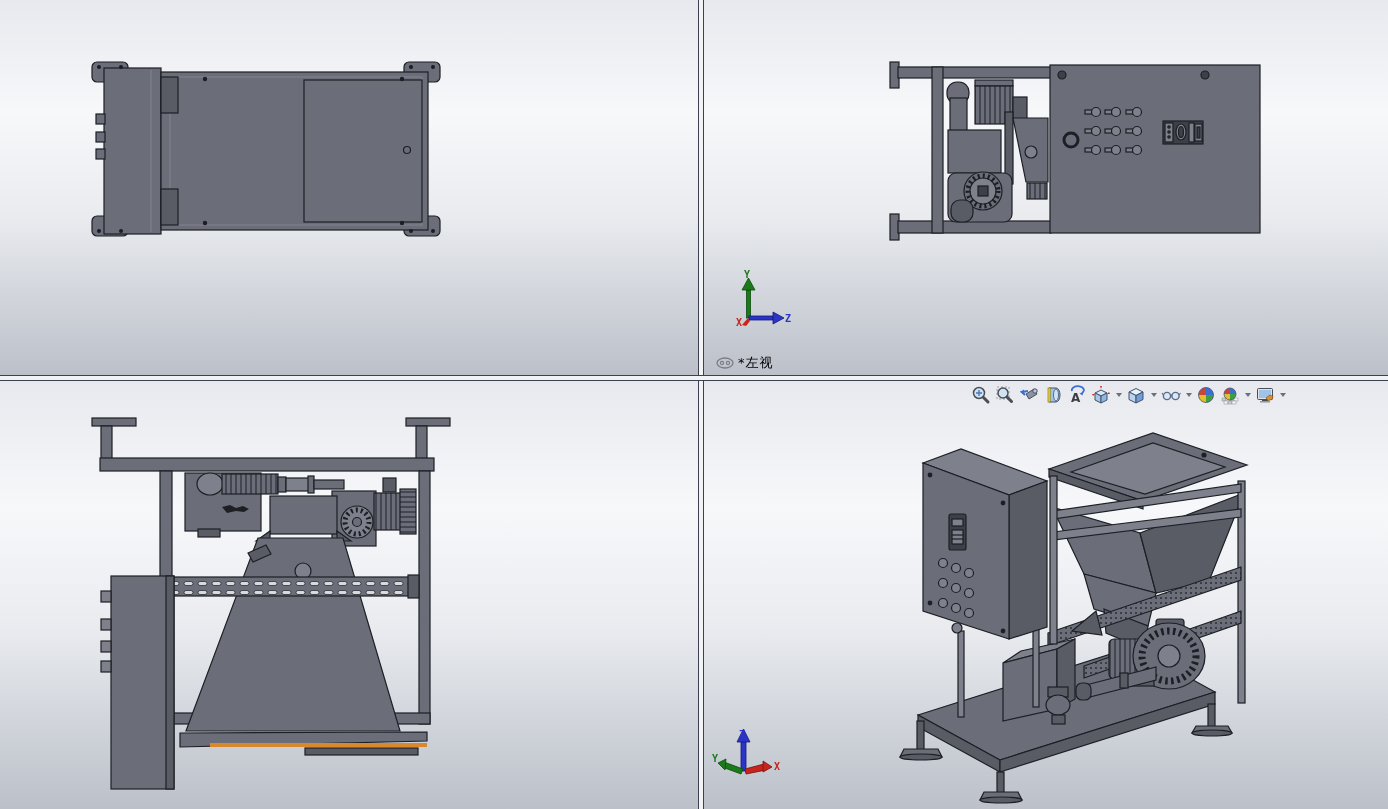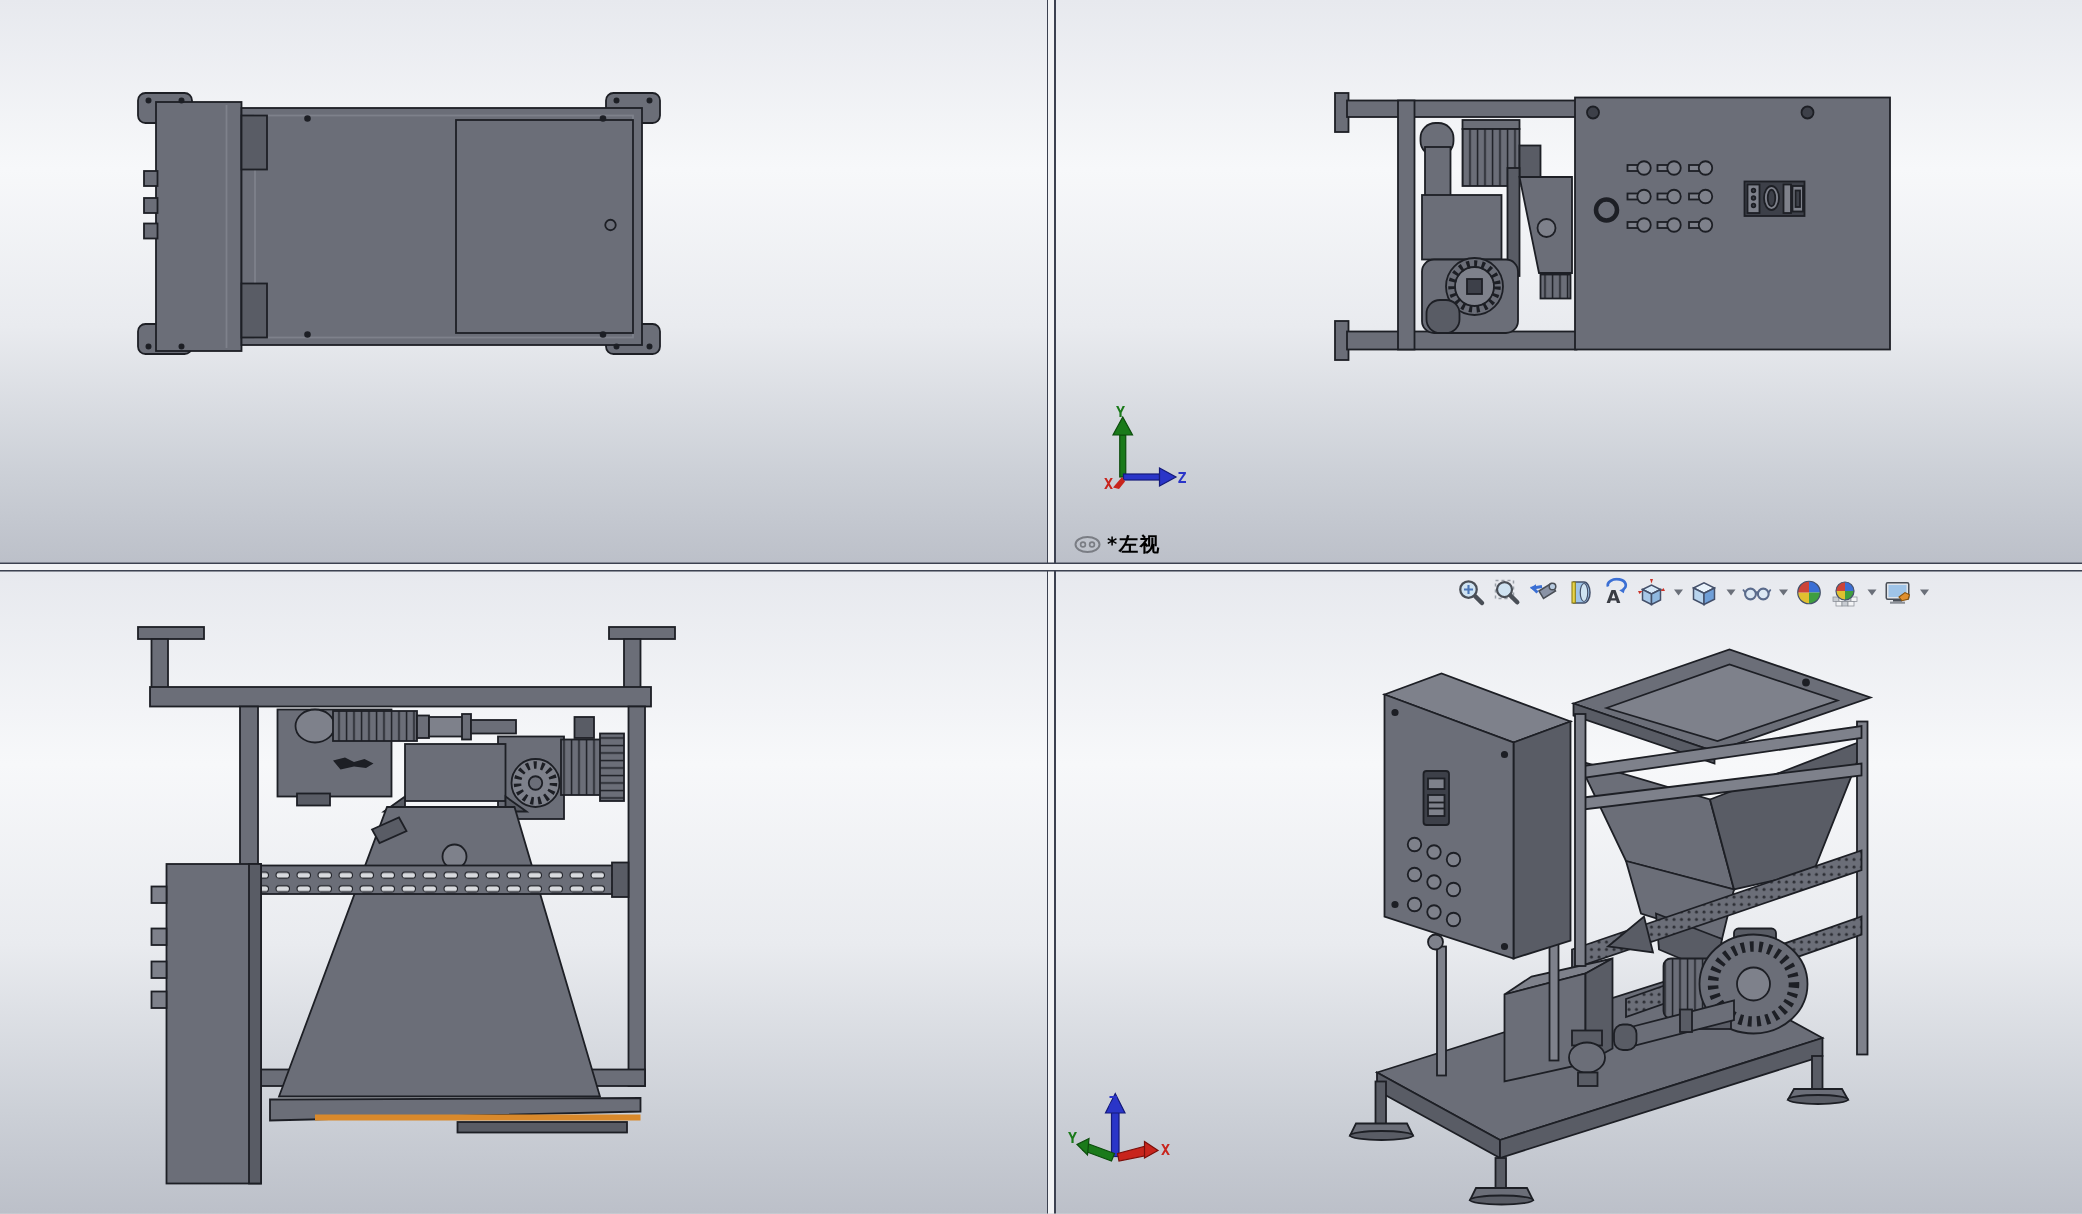--- a/index.html
+++ b/index.html
@@ -12,21 +12,21 @@
   #vp-bl{left:0;top:381px;width:698px;height:428px;}
   #vp-br{left:704px;top:381px;width:684px;height:428px;}
   .vsplit{position:absolute;left:698px;top:0;width:6px;height:809px;
     background:linear-gradient(90deg,var(--splitter_line) 0,var(--splitter_line) 1px,#f2f3f5 1px,#f2f3f5 5px,var(--splitter_line) 5px,var(--splitter_line) 6px);z-index:5;}
   .hsplit{position:absolute;left:0;top:375px;width:1388px;height:6px;
     background:linear-gradient(180deg,var(--splitter_line) 0,var(--splitter_line) 1px,#f2f3f5 1px,#f2f3f5 5px,var(--splitter_line) 5px,var(--splitter_line) 6px);z-index:6;}
   svg{display:block;}
   .machine{position:absolute;left:0;top:0;}
   
   .view-label{position:absolute;left:12px;bottom:3px;display:flex;align-items:center;gap:4px;z-index:2;}
-  .view-label .txt{font-size:13px;font-weight:700;color:#000;letter-spacing:1px;}
+  .view-label .txt{font-size:13px;font-weight:400;color:#000;letter-spacing:1px;}
   
   .hud{position:absolute;left:266px;top:3px;display:flex;align-items:center;gap:2px;z-index:3;}
   .hud .btn{width:22px;height:22px;display:flex;align-items:center;justify-content:center;border-radius:3px;cursor:pointer;}
   .hud .dd{width:9px;height:22px;display:flex;align-items:center;justify-content:center;cursor:pointer;}
   .hud .dd::after{content:"";width:0;height:0;border-left:3px solid transparent;border-right:3px solid transparent;border-top:4px solid #6a6f79;}
   .triad{position:absolute;z-index:2;}
   .axis-label{font-family:"DejaVu Sans Mono","Liberation Mono",monospace;font-size:10px;font-weight:bold;}
 </style>
 </head>
 <body>

